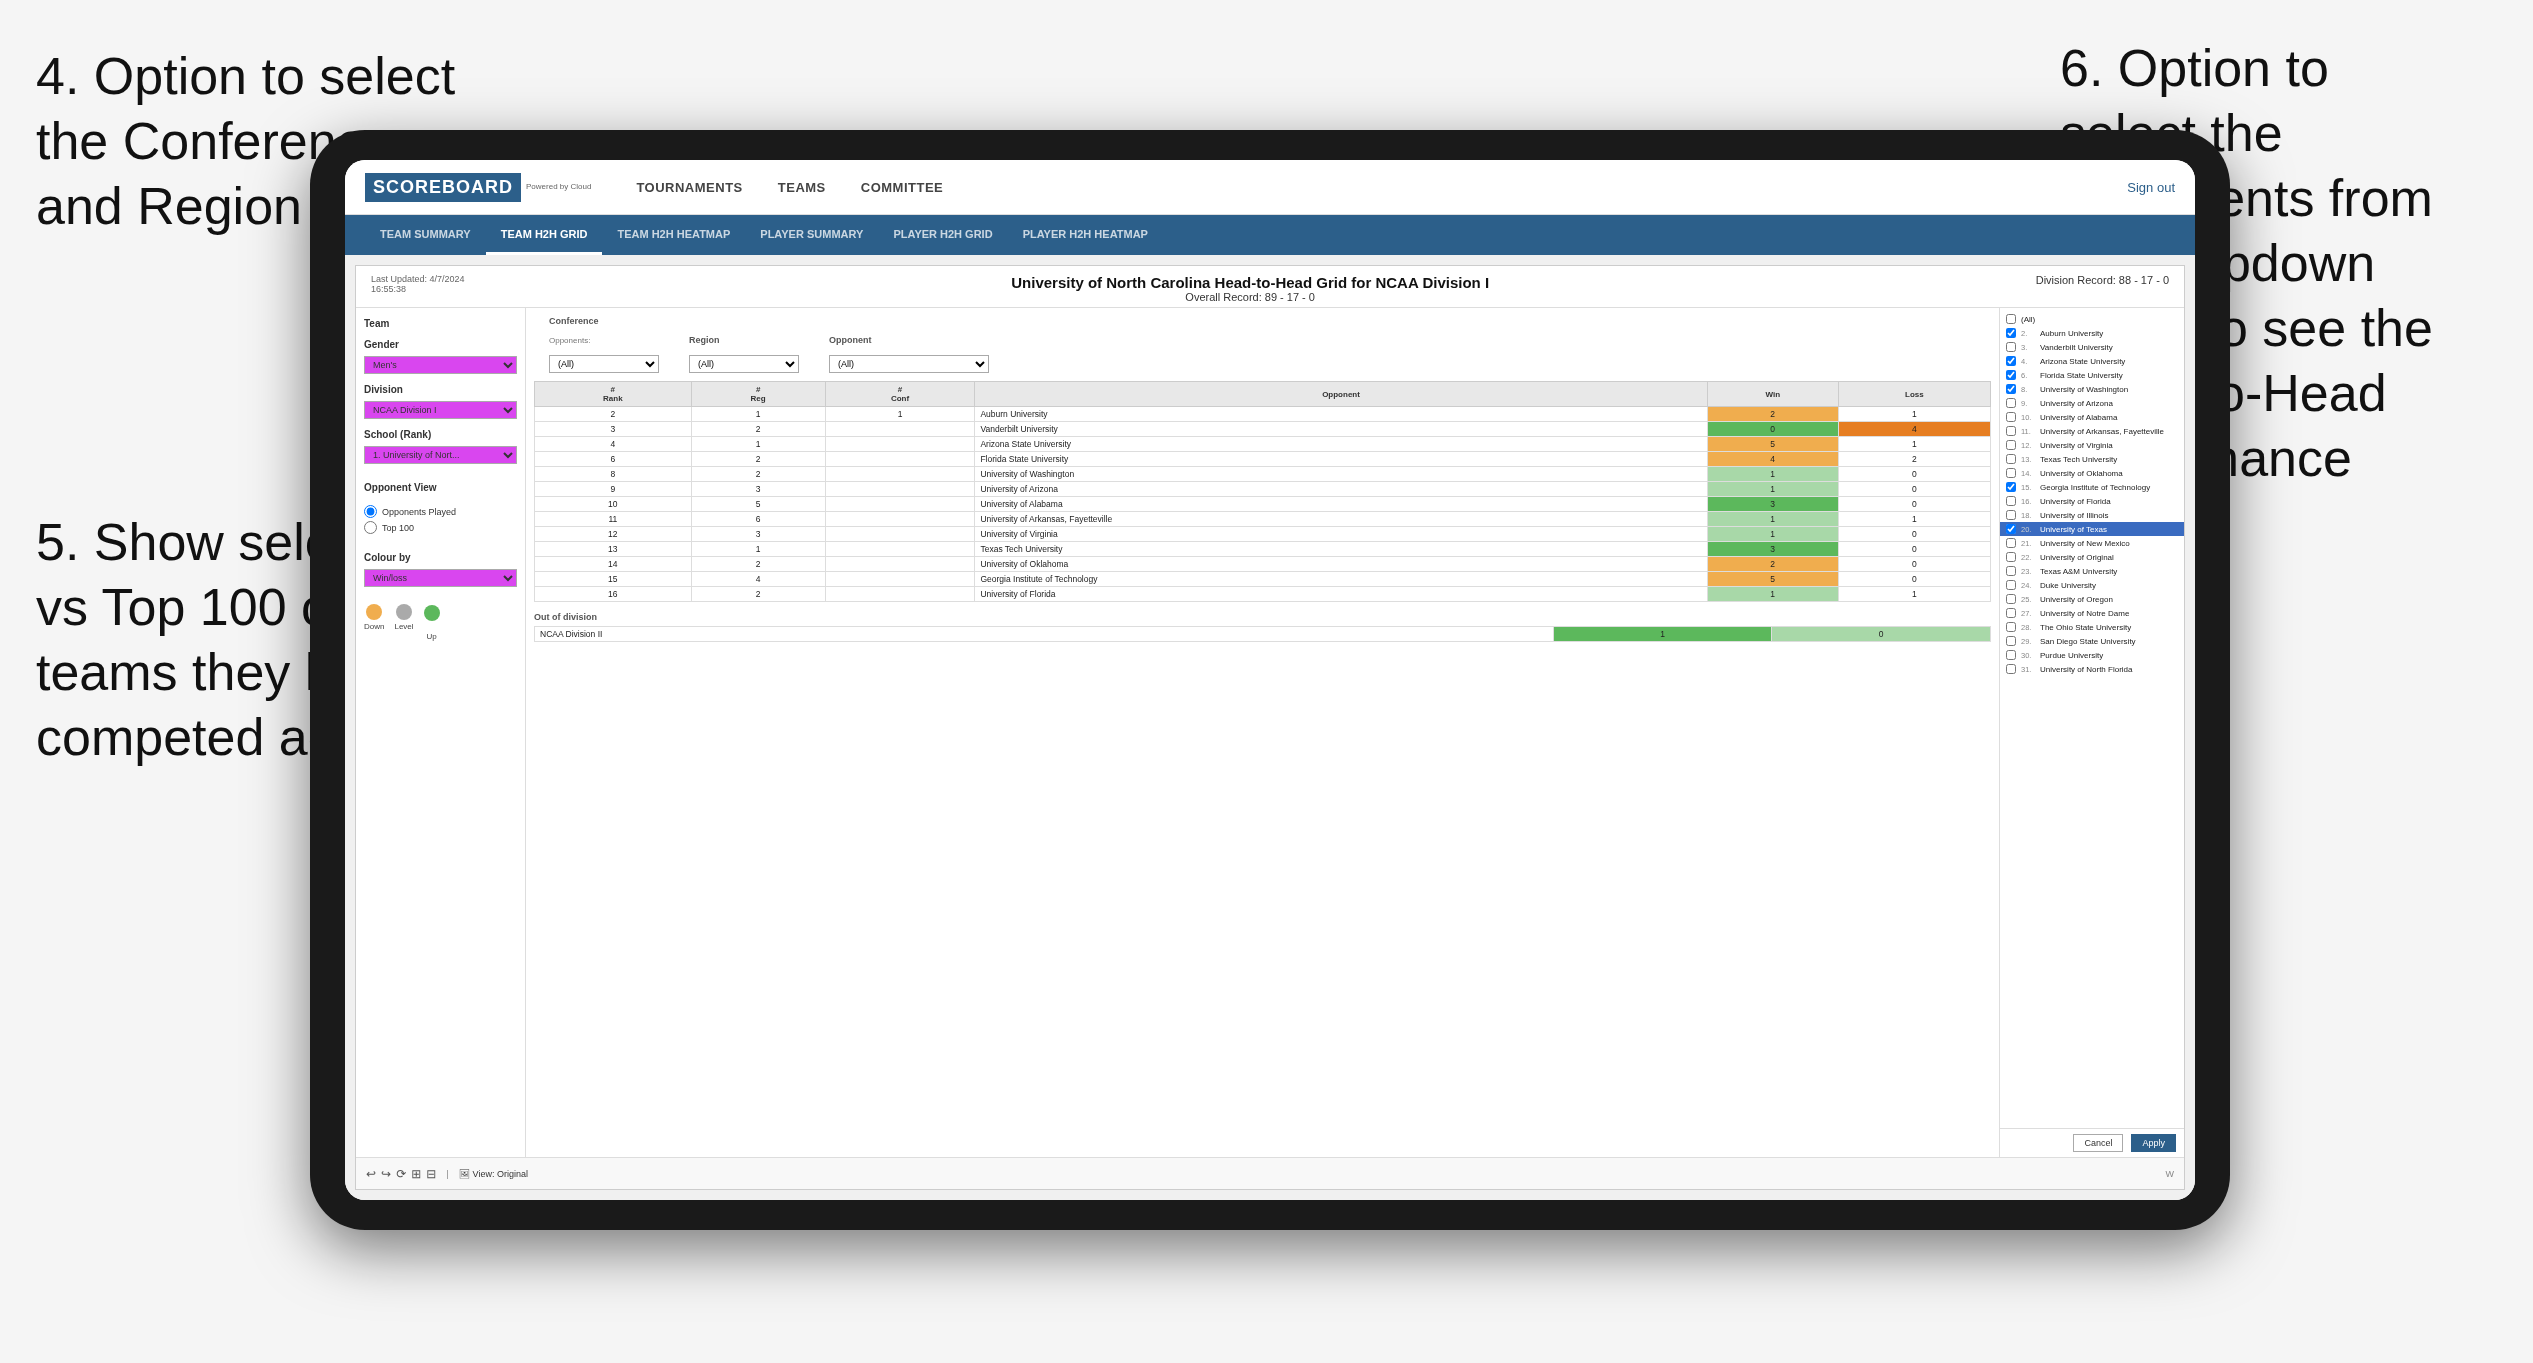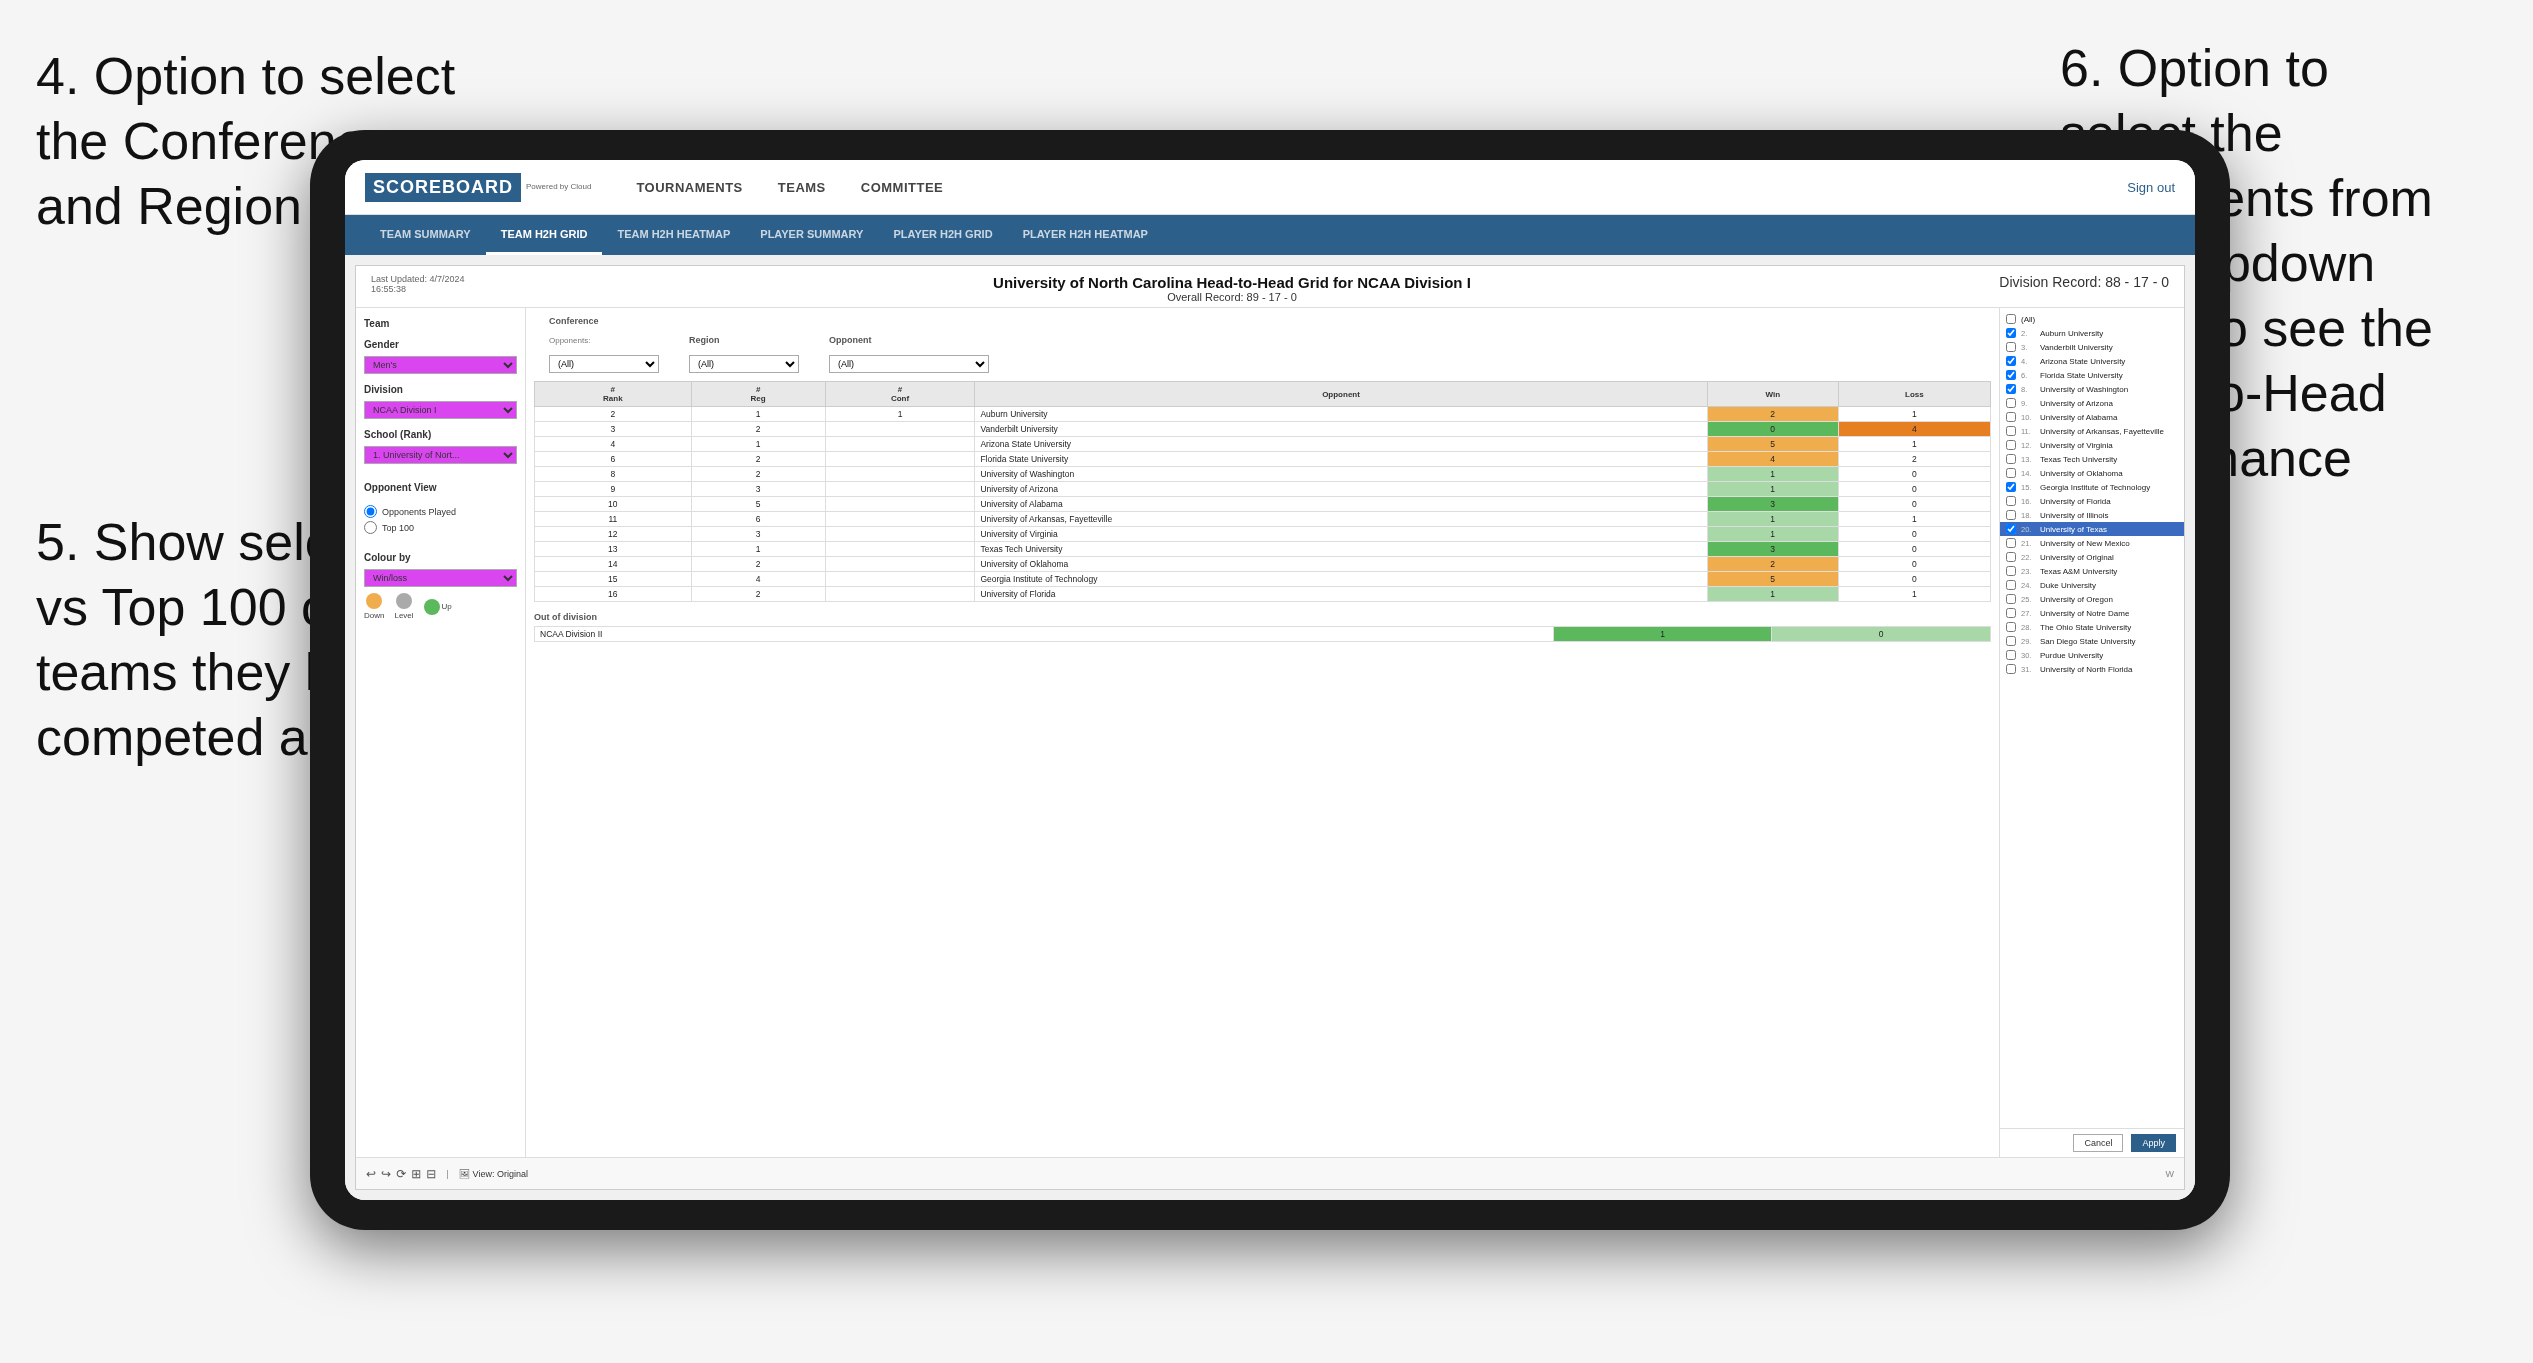--- a/index.html
+++ b/index.html
@@ -160,21 +160,21 @@
       font-weight: 700;
       text-align: center;
       color: #111;
     }
     .dash-record {
       font-size: 11px;
       color: #333;
       text-align: center;
     }
     .dash-division-record {
-      font-size: 14px;
+      font-size: 11px;
       color: #333;
     }
 
     
     .dash-body {
       display: flex;
       flex: 1;
       overflow: hidden;
     }
 
@@ -500,21 +500,21 @@
 
             <div class="colour-legend">
               <div style="display:flex;flex-direction:column;align-items:center;gap:2px;">
                 <div class="colour-dot" style="background:#f0ad4e;"></div>
                 <span class="colour-label">Down</span>
               </div>
               <div style="display:flex;flex-direction:column;align-items:center;gap:2px;">
                 <div class="colour-dot" style="background:#aaaaaa;"></div>
                 <span class="colour-label">Level</span>
               </div>
-              <div style="display:flex;align-items:center;gap:2px;">
+              <div style="display:flex;flex-direction:column;align-items:center;gap:11px;margin-top:12px;">
                 <div class="colour-dot" style="background:#5cb85c;"></div>
                 <span class="colour-label">Up</span>
               </div>
             </div>
           </div>
 
           <div class="grid-area">
 
             <div class="filter-row">
               <div class="filter-group">

